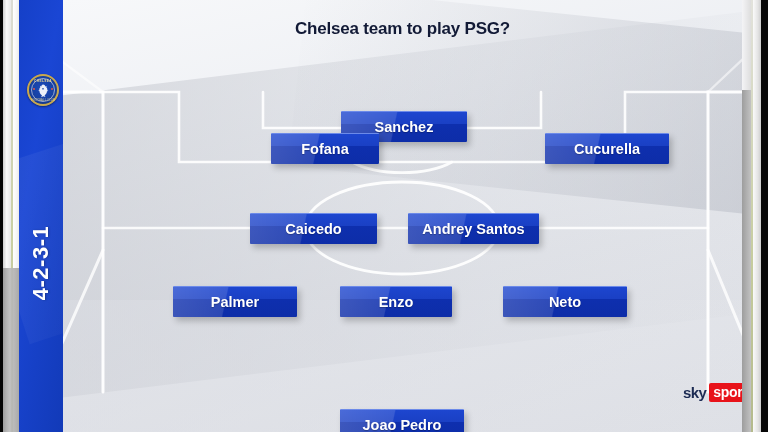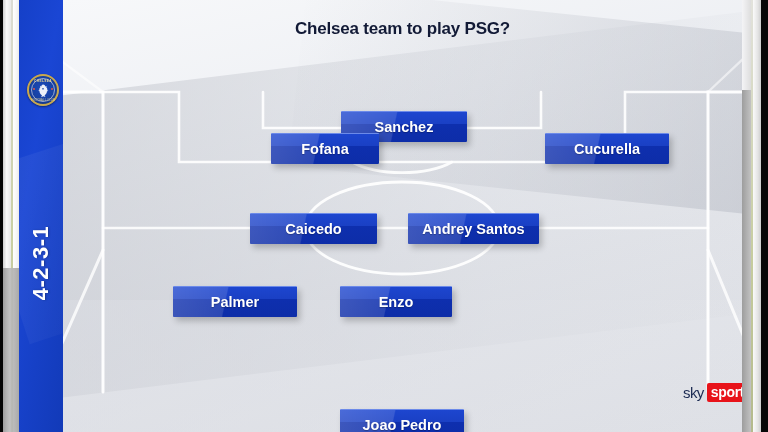--- a/index.html
+++ b/index.html
@@ -83,21 +83,21 @@
       background:linear-gradient(180deg,#1d46cf 0%,#1a40c4 40%,#0e2fae 41%,#0d2da8 100%);
       box-shadow:3px 4px 6px rgba(0,0,0,.22);
       border-top:1px solid rgba(140,170,255,.75);}
   .plate:before{content:"";position:absolute;left:0;top:0;width:100%;height:100%;
       background:linear-gradient(102deg,rgba(255,255,255,.20) 0%,rgba(255,255,255,.13) 42%,rgba(255,255,255,0) 43%,rgba(255,255,255,0) 100%);}
   .plate span{position:relative;color:#fff;font-size:14.5px;font-weight:bold;
       white-space:nowrap;text-shadow:0 1px 1px rgba(0,0,0,.25);}
 
   
   .skylogo{position:absolute;left:620px;top:383px;display:flex;align-items:center;gap:3px;}
-  .skylogo .sky{font-size:15px;font-weight:normal;color:#1b2a52;letter-spacing:-.6px;}
+  .skylogo .sky{font-size:15px;font-weight:bold;color:#1b2a52;letter-spacing:-.6px;}
   .skylogo .sports{font-size:14px;font-weight:bold;color:#fff;background:#e8131a;
       padding:1px 4px 2px 4px;border-radius:2px;letter-spacing:-.3px;}
 </style>
 </head>
 <body>
 
 <div id="stage">
 
   <div class="edge-black"></div>
   <div class="edge-white"></div>
@@ -172,20 +172,23 @@
     <div class="plate" style="left:345px;top:213px;width:131px;">
       <span>Andrey Santos</span>
     </div>
 
     <div class="plate" style="left:110px;top:286px;width:124px;">
       <span>Palmer</span>
     </div>
     <div class="plate" style="left:277px;top:286px;width:112px;">
       <span>Enzo</span>
     </div>
+    <div class="plate" style="left:440px;top:286px;width:124px;">
+      <span>Neto</span>
+    </div>
 
     <div class="plate" style="left:277px;top:365px;width:124px;margin-top:44px;">
       <span>Joao Pedro</span>
     </div>
 
     <div class="skylogo">
       <span class="sky">sky</span>
       <span class="sports">sports</span>
     </div>
 

